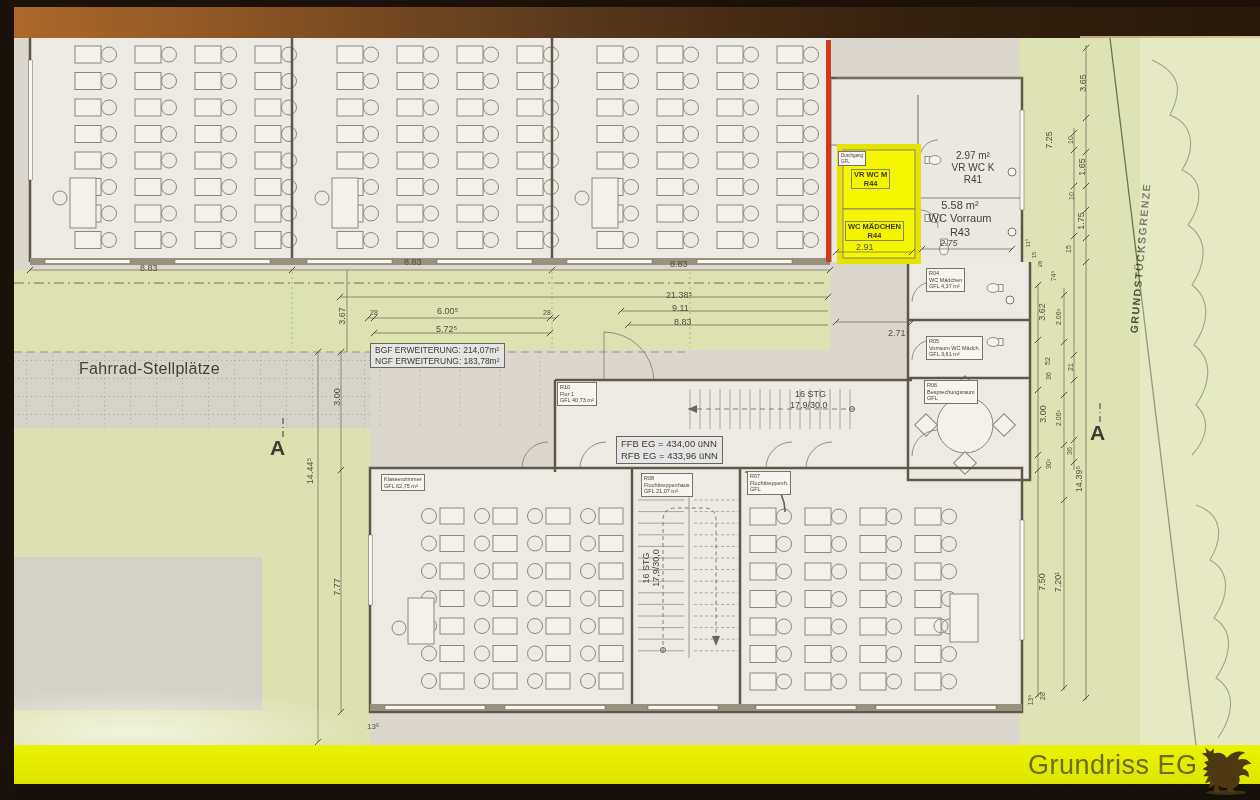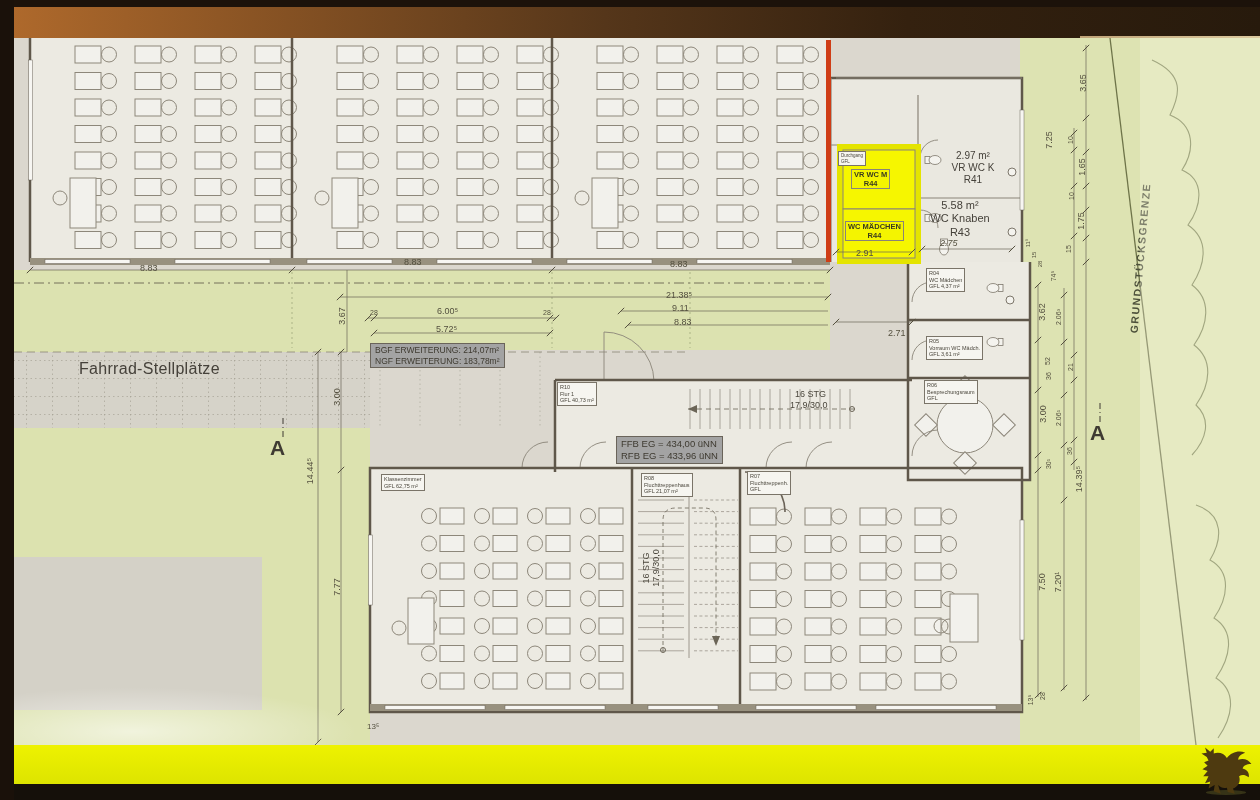--- a/index.html
+++ b/index.html
@@ -24,21 +24,21 @@
   .footer-title{position:absolute;left:1028px;top:750px;font-size:27px;color:#6a6c17;letter-spacing:.5px;}
   .griffin{position:absolute;left:1198px;top:746px;}
   
   .lbl{position:absolute;white-space:nowrap;color:#45413a;}
   .dim{position:absolute;white-space:nowrap;font-size:9px;color:#54503f;}
   .dimv{position:absolute;white-space:nowrap;font-size:9px;color:#54503f;
         transform:translate(-50%,-50%) rotate(-90deg);}
   .f7{font-size:7px;} .f6{font-size:6px;} .f8{font-size:8px;}
   .rbox{position:absolute;background:#f6f5f0;border:.5px solid #7a7468;color:#4a463c;
         font-size:5.5px;line-height:6.5px;padding:1px 2px;white-space:nowrap;}
-  .ibox{position:absolute;background:#a3a3a3;border:1px solid #6a645a;color:#3e3a30;
+  .ibox{position:absolute;background:#e5e5e5;border:1px solid #6a645a;color:#3e3a30;
         padding:1px 4px;white-space:nowrap;}
   .ylab{position:absolute;background:#f4f400;border:.8px solid #8a8478;color:#3a3a1e;
         font-size:7.5px;line-height:9px;font-weight:bold;text-align:center;white-space:nowrap;padding:0 2px;}
   .ctr{text-align:center;}
   .stair-lbl{position:absolute;font-size:9px;color:#4a463c;white-space:nowrap;}
   .stair-rot{position:absolute;transform:translate(-50%,-50%) rotate(-90deg);
              font-size:9px;color:#4a463c;text-align:center;line-height:10px;white-space:nowrap;}
   .boundary-txt{position:absolute;transform:translate(-50%,-50%) rotate(-85deg);
     font-size:10.5px;letter-spacing:1.5px;color:#4c503a;font-weight:bold;white-space:nowrap;}
   .amark{position:absolute;font-size:21px;font-weight:bold;color:#3f3b33;}
@@ -326,21 +326,21 @@
   <span class="dim" style="left:670px;top:259px;">8.83</span>
   <span class="dim" style="left:666px;top:290px;">21.38⁵</span>
   <span class="dim" style="left:672px;top:303px;">9.11</span>
   <span class="dim" style="left:674px;top:317px;">8.83</span>
   <span class="dim f7" style="left:370px;top:309px;">28</span>
   <span class="dim" style="left:437px;top:306px;">6.00⁵</span>
   <span class="dim f7" style="left:543px;top:309px;">28</span>
   <span class="dim" style="left:436px;top:324px;">5.72⁵</span>
   <span class="dimv" style="left:342px;top:316px;">3.67</span>
   <span class="dim" style="left:852px;top:328px;margin-left:36px;">2.71</span>
-  <span class="dim" style="left:856px;top:248px;">2.91</span>
+  <span class="dim" style="left:856px;top:242px;">2.91</span>
   <span class="dim" style="left:940px;top:238px;font-style:italic;">2.75</span>
 
   <span class="dimv" style="left:1083px;top:83px;">3.65</span>
   <span class="dimv" style="left:1049px;top:140px;">7.25</span>
   <span class="dimv f7" style="left:1070px;top:140px;">10</span>
   <span class="dimv" style="left:1082px;top:167px;">1.65</span>
   <span class="dimv f7" style="left:1071px;top:196px;">10</span>
   <span class="dimv" style="left:1081px;top:221px;">1.75</span>
   <span class="dimv f7" style="left:1068px;top:249px;">15</span>
   <span class="dimv f6" style="left:1028px;top:243px;">11⁵</span>
@@ -428,28 +428,29 @@
   </div>
   <div class="ylab" style="left:845px;top:221px;">
     <div>WC MÄDCHEN</div>
     <div>R44</div>
   </div>
 
   <span class="lbl ctr" style="left:938px;top:150px;width:70px;font-size:10px;">2.97 m²</span>
   <span class="lbl ctr" style="left:933px;top:162px;width:80px;font-size:10px;">VR WC K</span>
   <span class="lbl ctr" style="left:933px;top:174px;width:80px;font-size:10px;">R41</span>
   <span class="lbl ctr" style="left:920px;top:199px;width:80px;font-size:11px;">5.58 m²</span>
-  <span class="lbl ctr" style="left:915px;top:212px;width:90px;font-size:11px;">WC Knaben</span>
+  <span class="lbl ctr" style="left:915px;top:212px;width:90px;font-size:11px;">WC Vorraum</span>
   <span class="lbl ctr" style="left:915px;top:226px;width:90px;font-size:11px;">R43</span>
 
   <span class="boundary-txt" style="left:1140px;top:258px;">GRUNDSTÜCKSGRENZE</span>
   <span class="amark" style="left:270px;top:436px;">A</span>
   <span class="amark" style="left:1090px;top:421px;">A</span>
 
   <div class="right-wash"></div>
   <div class="bl-glow"></div>
 
   <div class="footer"></div>
+  <span class="footer-title">Grundriss EG</span>
   <svg class="griffin" width="56" height="50" viewBox="0 0 64 56">
     <ellipse cx="32" cy="52.5" rx="23" ry="2.8" fill="rgba(95,95,40,.45)"></ellipse>
     <path fill="#4e3a10" d="M10 12 L4 8 L10 7 L8 1 L14 6 L18 2 L18 8 C24 6 30 8 33 13 C38 7 46 4 54 7 C48 9 46 12 46 15 C52 13 58 15 61 20 C55 20 52 22 51 25 C56 26 59 30 58 35 C53 32 50 32 47 34 C49 40 46 46 40 48 L42 54 L34 52 L33 47 C29 48 26 47 23 44 L26 54 L18 51 L19 44 L12 48 L14 40 L8 42 L12 34 L6 34 L11 28 L5 26 L11 22 L7 18 L12 16 Z"></path>
   </svg>
 </div>
 
 </body></html>

